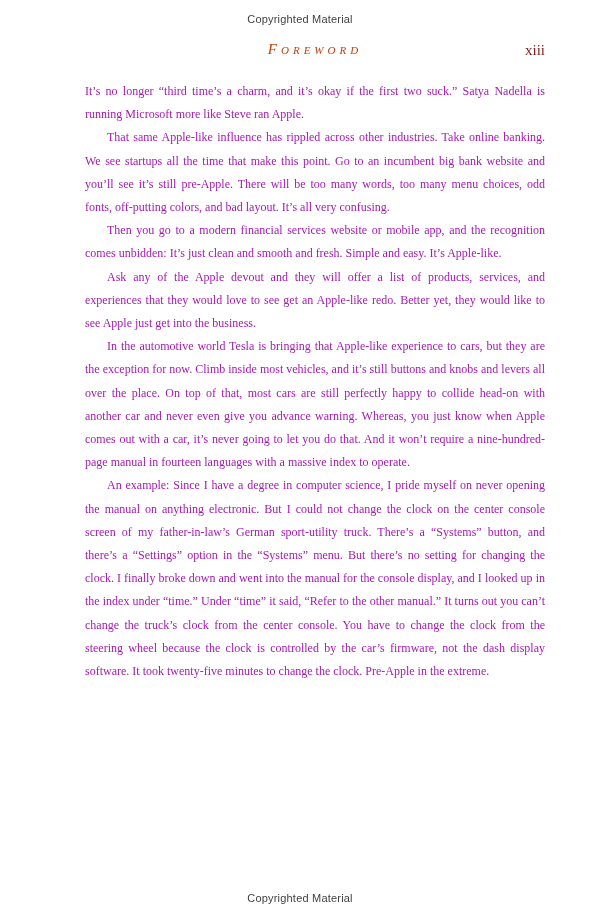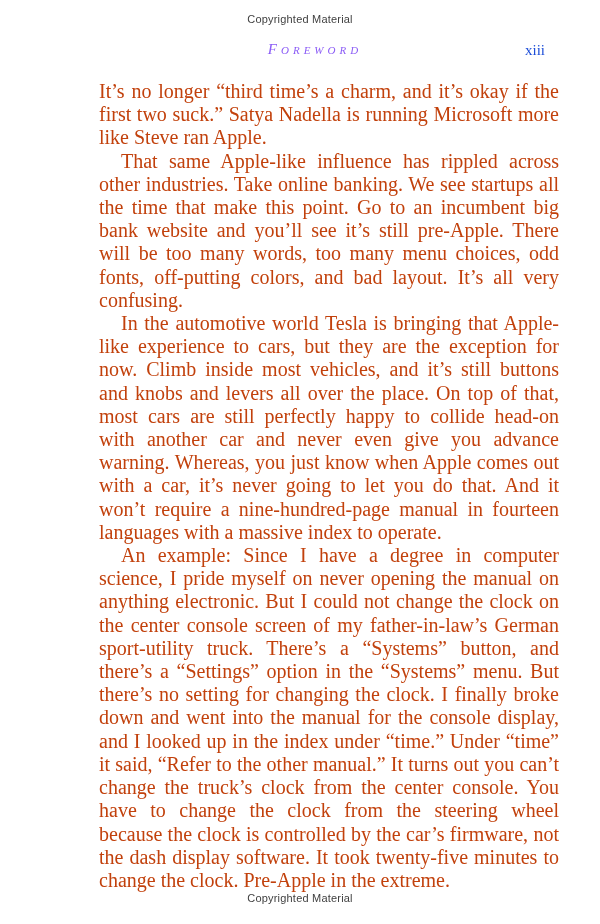--- a/index.html
+++ b/index.html
@@ -34,40 +34,40 @@
   }
   .chapter-title {
     position: absolute;
     left: 0;
     right: 0;
     text-align: center;
     font-style: italic;
     font-variant: small-caps;
     letter-spacing: 4px;
     font-size: 15px;
-    color: #8b5cf6;
+    color: #c2410c;
   }
   .page-number {
     position: absolute;
     right: 0;
     top: 1px;
     font-size: 15px;
-    color: #1d4ed8;
+    color: #7f1d1d;
   }
 
   .body-text {
     position: absolute;
     top: 80px;
-    left: 99px;
+    left: 85px;
     width: 460px;
-    font-size: 20px;
+    font-size: 12px;
     line-height: 23.2px;
     text-align: justify;
     hyphens: auto;
-    color: #c2410c;
+    color: #a21caf;
   }
   .body-text p {
     margin: 0;
     padding: 0;
   }
   .body-text p.indent {
     text-indent: 22px;
     font-family: Liberation Serif, serif;
   }
 </style>
@@ -77,17 +77,19 @@
 <div class="notice top">Copyrighted Material</div>
 
 <div class="page-header">
   <div class="chapter-title">Foreword</div>
   <div class="page-number">xiii</div>
 </div>
 
 <div class="body-text">
   <p>It’s no longer “third time’s a charm, and it’s okay if the first two suck.” Satya Nadella is running Microsoft more like Steve ran Apple.</p>
   <p class="indent">That same Apple-like influence has rippled across other industries. Take online banking. We see startups all the time that make this point. Go to an incumbent big bank website and you’ll see it’s still pre-Apple. There will be too many words, too many menu choices, odd fonts, off-putting colors, and bad layout. It’s all very confusing.</p>
+  <p class="indent">Then you go to a modern financial services website or mobile app, and the recognition comes unbidden: It’s just clean and smooth and fresh. Simple and easy. It’s Apple-like.</p>
+  <p class="indent">Ask any of the Apple devout and they will offer a list of products, services, and experiences that they would love to see get an Apple-like redo. Better yet, they would like to see Apple just get into the business.</p>
   <p class="indent">In the automotive world Tesla is bringing that Apple-like experience to cars, but they are the exception for now. Climb inside most vehicles, and it’s still buttons and knobs and levers all over the place. On top of that, most cars are still perfectly happy to collide head-on with another car and never even give you advance warning. Whereas, you just know when Apple comes out with a car, it’s never going to let you do that. And it won’t require a nine-hundred-page manual in fourteen languages with a massive index to operate.</p>
   <p class="indent">An example: Since I have a degree in computer science, I pride myself on never opening the manual on anything electronic. But I could not change the clock on the center console screen of my father-in-law’s German sport-utility truck. There’s a “Systems” button, and there’s a “Settings” option in the “Systems” menu. But there’s no setting for changing the clock. I finally broke down and went into the manual for the console display, and I looked up in the index under “time.” Under “time” it said, “Refer to the other manual.” It turns out you can’t change the truck’s clock from the center console. You have to change the clock from the steering wheel because the clock is controlled by the car’s firmware, not the dash display software. It took twenty-five minutes to change the clock. Pre-Apple in the extreme.</p>
 </div>
 
 <div class="notice bottom">Copyrighted Material</div>
 
 </body></html>

